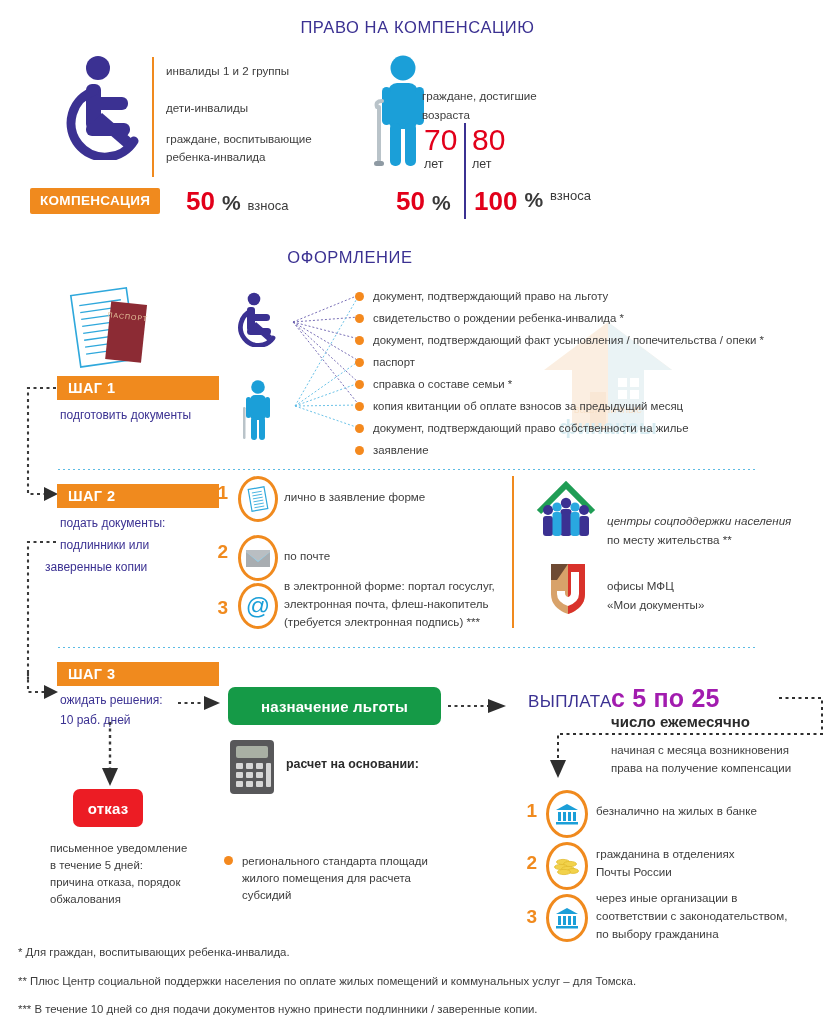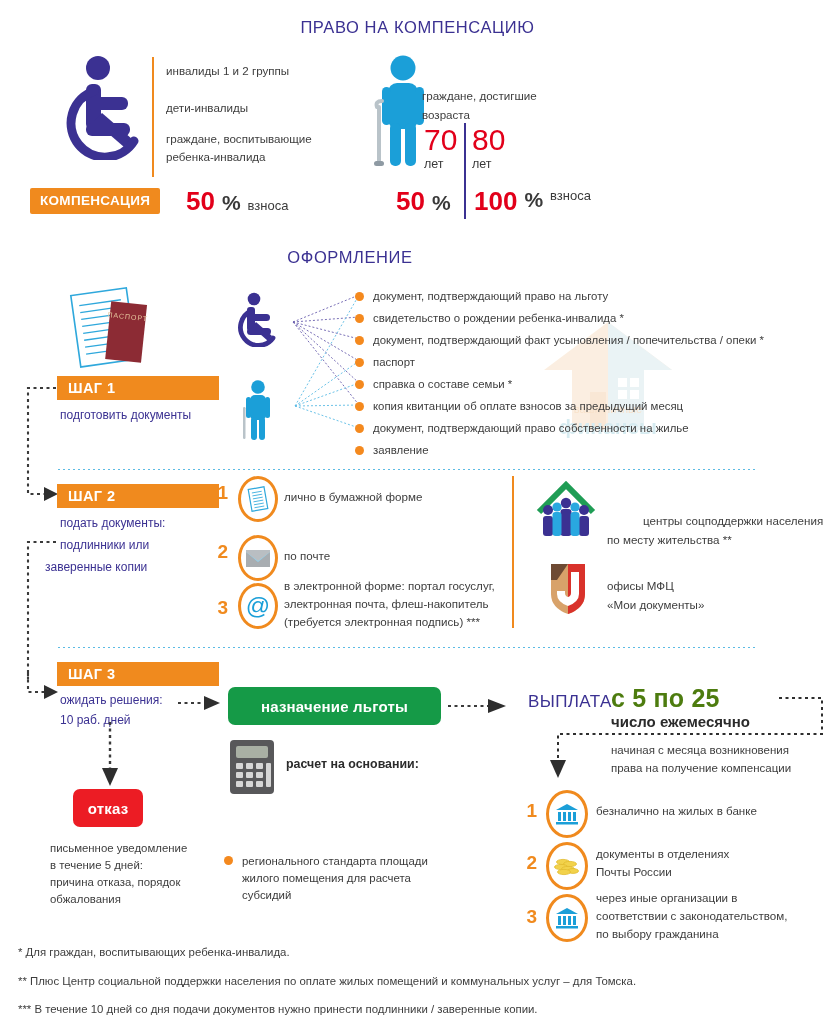--- a/index.html
+++ b/index.html
@@ -91,21 +91,21 @@
     background-size:5px 1px;background-repeat:repeat-x;
   }
 
   
   .footnote{
     position:absolute;font-size:11.4px;color:#3d3d3d;white-space:nowrap;
   }
 
   
   .payout-label{font-size:17px;color:#3b3192;letter-spacing:.4px;}
-  .payout-range{font-size:25px;font-weight:700;color:#4d7c0f;letter-spacing:.2px;}
+  .payout-range{font-size:25px;font-weight:700;color:#a21caf;letter-spacing:.2px;}
   .payout-sub{font-size:15px;font-weight:700;color:#2b2b2b;}
   .payout-note{font-size:11.5px;color:#3d3d3d;line-height:1.5;text-align:right;}
   .calc-label{font-size:12.4px;font-weight:700;color:#2b2b2b;}
   .small-note{font-size:11.4px;color:#3d3d3d;line-height:1.45;}
   svg{display:block;}
 </style>
 </head>
 <body>
 
 <div class="canvas">
@@ -322,21 +322,21 @@
           <line x1="6" y1="6" x2="16" y2="6"></line>
             <line x1="6" y1="9" x2="16" y2="9"></line>
           <line x1="6" y1="12" x2="16" y2="12"></line>
             <line x1="6" y1="15" x2="16" y2="15"></line>
           <line x1="6" y1="18" x2="16" y2="18"></line>
             <line x1="6" y1="21" x2="16" y2="21"></line>
         </g>
       </g>
     </svg>
   </div>
-  <div class="abs body-txt" style="left:284px;top:489px;">лично в бумажной форме</div>
+  <div class="abs body-txt" style="left:284px;top:489px;">лично в заявление форме</div>
 
   <div class="num" style="left:214px;top:541px;">2</div>
   <div class="ring" style="left:238px;top:535px;width:34px;height:40px;">
     <svg width="26" height="19" viewBox="0 0 26 19">
       <rect x="1" y="3" width="24" height="15" fill="#a8adb1"></rect>
       <polygon points="1,3 13,13 25,3" fill="#8fd3f0"></polygon>
       <polygon points="1,3 13,12 25,3 25,1 1,1" fill="#b9bec2"></polygon>
     </svg>
   </div>
   <div class="abs body-txt" style="left:284px;top:548px;">по почте</div>
@@ -363,21 +363,21 @@
           <rect x="25.5" y="31" width="11" height="27" rx="3"></rect>
       </g>
       <g fill="#29a8e0">
         <circle cx="22" cy="29" r="4.6"></circle>
           <rect x="17.5" y="34" width="9" height="24" rx="3"></rect>
         <circle cx="40" cy="29" r="4.6"></circle>
           <rect x="35.5" y="34" width="9" height="24" rx="3"></rect>
       </g>
     </svg>
   </div>
-  <div class="abs body-txt" style="left:643px;top:513px;">центры соцподдержки населения</div>
+  <div class="abs body-txt" style="left:607px;top:513px;font-style:italic;">центры соцподдержки населения</div>
   <div class="abs body-txt" style="left:607px;top:532px;">по месту жительства  **</div>
 
   <div class="abs" style="left:545px;top:560px;">
     <svg width="46" height="56" viewBox="0 0 46 56">
       <path d="M6 4 H40 V34 Q40 48 23 54 Q6 48 6 34 Z" fill="#d8a26a"></path>
       <path d="M23 4 H40 V34 Q40 48 23 54 Z" fill="#d9322b"></path>
       <path d="M6 4 H23 L12 20 L6 20 Z" fill="#6e4a33"></path>
       <path d="M26 12 h8 v22 q0 8 -11 12 q-11 -4 -11 -12 v-3 h8 v2 q0 3 3 4 q3 -1 3 -4 Z" fill="#ffffff"></path>
     </svg>
   </div>
@@ -474,21 +474,21 @@
       <g fill="#f2d24b" stroke="#e2bb2f" stroke-width=".8">
         <ellipse cx="9" cy="6" rx="6.5" ry="2.6"></ellipse>
         <ellipse cx="16" cy="8" rx="6.5" ry="2.6"></ellipse>
         <ellipse cx="7" cy="11" rx="6.5" ry="2.6"></ellipse>
         <ellipse cx="14" cy="13" rx="6.5" ry="2.6"></ellipse>
         <ellipse cx="19" cy="15" rx="5.5" ry="2.4"></ellipse>
         <ellipse cx="10" cy="16" rx="6.5" ry="2.6"></ellipse>
       </g>
     </svg>
   </div>
-  <div class="abs body-txt" style="left:596px;top:846px;">документы в отделениях</div>
+  <div class="abs body-txt" style="left:596px;top:846px;">гражданина в отделениях</div>
   <div class="abs body-txt" style="left:596px;top:864px;">Почты России</div>
 
   <div class="num" style="left:523px;top:906px;">3</div>
   <div class="ring" style="left:546px;top:894px;width:36px;height:42px;">
     <svg width="24" height="22" viewBox="0 0 24 22">
       <polygon points="12,1 23,7 1,7" fill="#1b9fd8"></polygon>
       <g fill="#1b9fd8">
         <rect x="3" y="9" width="3" height="9"></rect>
           <rect x="8" y="9" width="3" height="9"></rect>
         <rect x="13" y="9" width="3" height="9"></rect>

